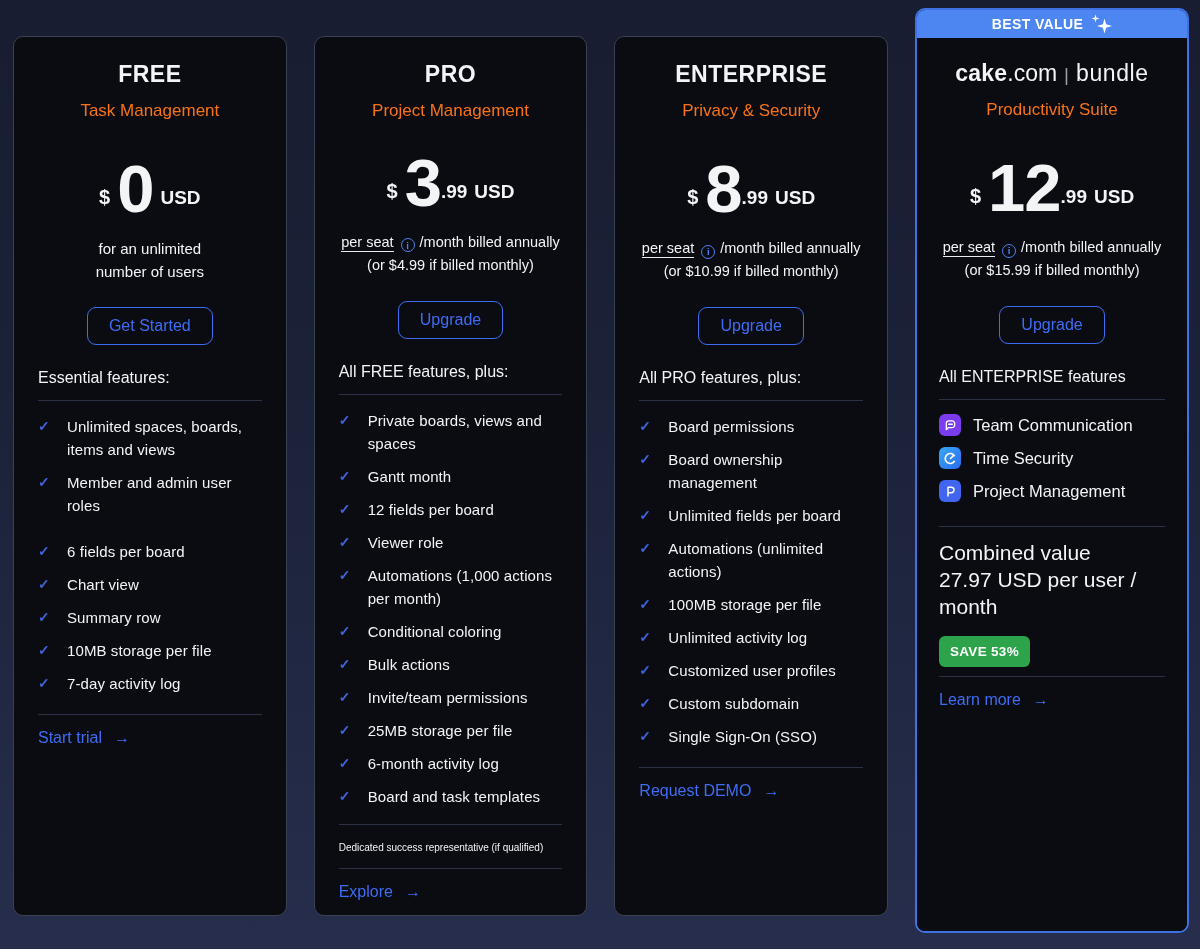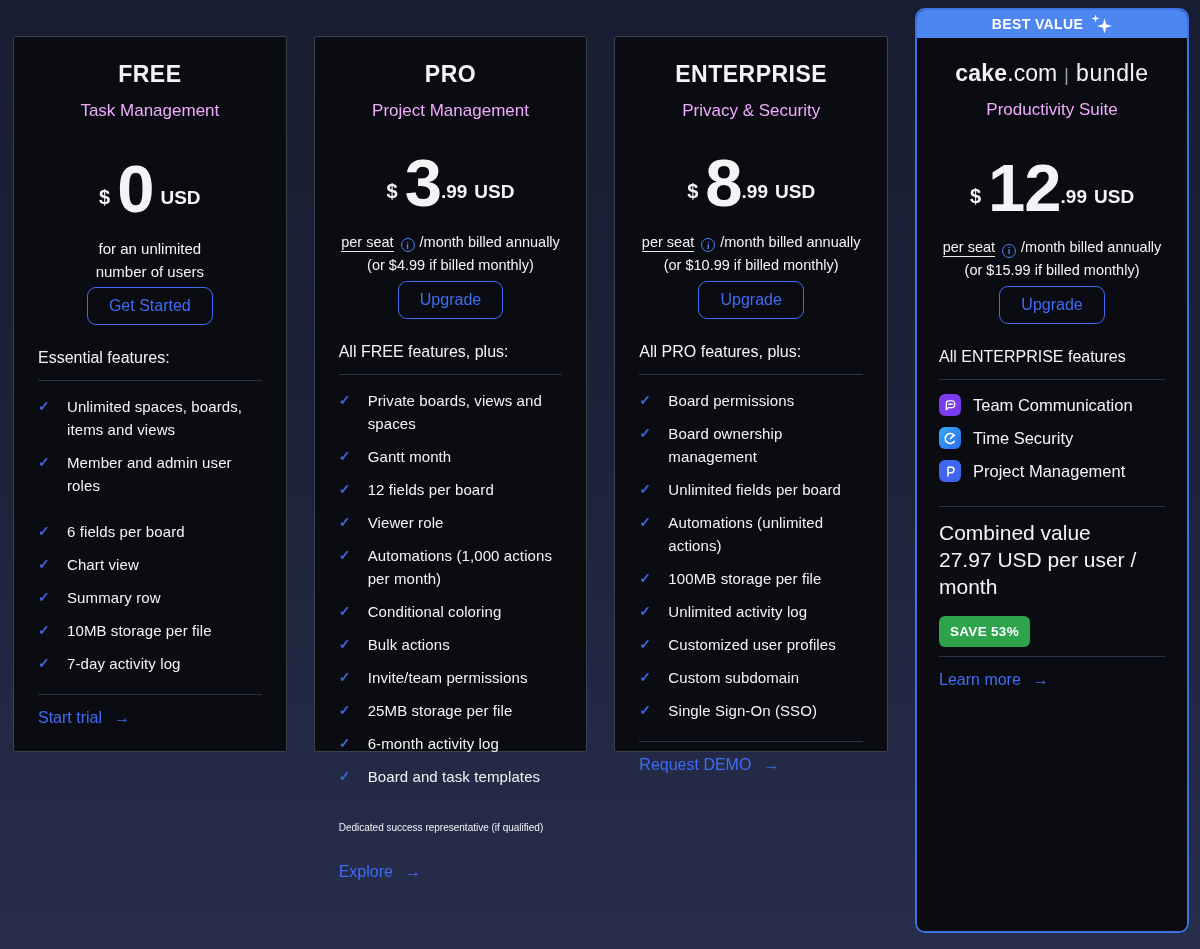--- a/index.html
+++ b/index.html
@@ -4,40 +4,40 @@
 <style>
   html,body{margin:0;padding:0;}
   body{
     width:1200px;height:949px;overflow:hidden;
     font-family:"Liberation Sans", sans-serif;
     color:#f3f4f6;
     background:linear-gradient(180deg,#181d31 0%,#1b2137 40%,#272e4d 100%);
   }
   .row{display:flex;gap:27px;padding:8px 11px 0 13px;align-items:flex-start;box-sizing:border-box;}
   .card{
-    width:274px;height:716px;box-sizing:border-box;
-    background:#0a0c11;border:1px solid #3a4150;border-radius:2px;
+    width:274px;height:880px;box-sizing:border-box;
+    background:#0a0c11;border:1px solid #3a4150;border-radius:10px;
     padding:24px 24px 20px;display:flex;flex-direction:column;align-items:flex-start;
   }
   .card.standalone{margin-top:28px;}
   .bundle-wrap{
     width:274px;height:925px;box-sizing:border-box;flex:none;
     border:2px solid #3e72e4;border-radius:10px;background:#0a0c11;
     display:flex;flex-direction:column;overflow:hidden;
   }
   .banner{
     height:28px;flex:none;background:#4d86f0;color:#fff;
     display:flex;align-items:center;justify-content:center;gap:8px;
     font-size:14px;font-weight:700;letter-spacing:.4px;
   }
   .banner svg{display:block;}
   .bundle-wrap .card{border:none;border-radius:0;width:100%;height:auto;flex:1;margin-top:0;padding:22px 22px 18px;}
 
   .title{width:100%;text-align:center;font-size:23px;font-weight:600;letter-spacing:.5px;}
-  .subtitle{width:100%;text-align:center;font-size:17px;margin-top:13px;color:#f0abfc;}
+  .subtitle{width:100%;text-align:center;font-size:17px;margin-top:13px;color:#f97316;}
   .logo{width:100%;text-align:center;font-size:23px;white-space:nowrap;}
   .logo .b{font-weight:700;letter-spacing:.2px;}
   .logo .r{font-weight:400;}
   .logo .sep{font-weight:300;color:#9aa0ad;margin:0 7px;font-size:19px;}
   .logo .suf{font-weight:300;letter-spacing:.6px;}
 
   .price{width:100%;display:flex;justify-content:center;align-items:flex-end;margin-top:30px;height:70px;}
   .cur{font-size:20px;font-weight:600;margin:0 7px 12px 0;}
   .amount{font-size:67px;font-weight:600;line-height:.95;letter-spacing:-1px;}
   .cents{font-size:19px;font-weight:600;margin-bottom:12px;}
@@ -46,21 +46,21 @@
   .billing{width:100%;text-align:center;margin-top:16px;font-size:14.5px;font-weight:500;line-height:23px;}
   .billing.simple{font-size:15px;font-weight:400;}
   .per-seat{border-bottom:1.5px solid #e8eaef;padding-bottom:1px;cursor:pointer;}
   .info-icon{
     display:inline-flex;width:14px;height:14px;box-sizing:border-box;
     border:1.3px solid #4d82f2;border-radius:50%;color:#4d82f2;
     font-size:9.5px;font-weight:700;align-items:center;justify-content:center;
     margin:0 5px 0 7px;vertical-align:-2px;cursor:pointer;line-height:1;
   }
   .cta{
-    display:block;margin:4px auto 0;background:transparent;
+    display:block;margin:24px auto 0;background:transparent;
     border:1px solid #3e6cf4;border-radius:9px;color:#3e6cf4;
     font-size:16px;font-weight:500;padding:9px 21px;font-family:inherit;cursor:pointer;
   }
   .feat-header{font-size:16px;font-weight:500;margin-top:24px;}
   .hr{width:100%;height:0;border-top:1px solid #2b3247;margin-top:13px;}
   .hr.pre-link{margin-top:9px;}
   .hr.pre-note{margin-top:6px;}
   .features{margin-top:14px;width:100%;}
   .feat{display:flex;margin-bottom:10px;font-size:15px;line-height:23px;letter-spacing:.1px;}
   .feat .check{color:#3f63d8;width:16px;flex:none;margin-right:13px;font-weight:700;font-size:14px;}

